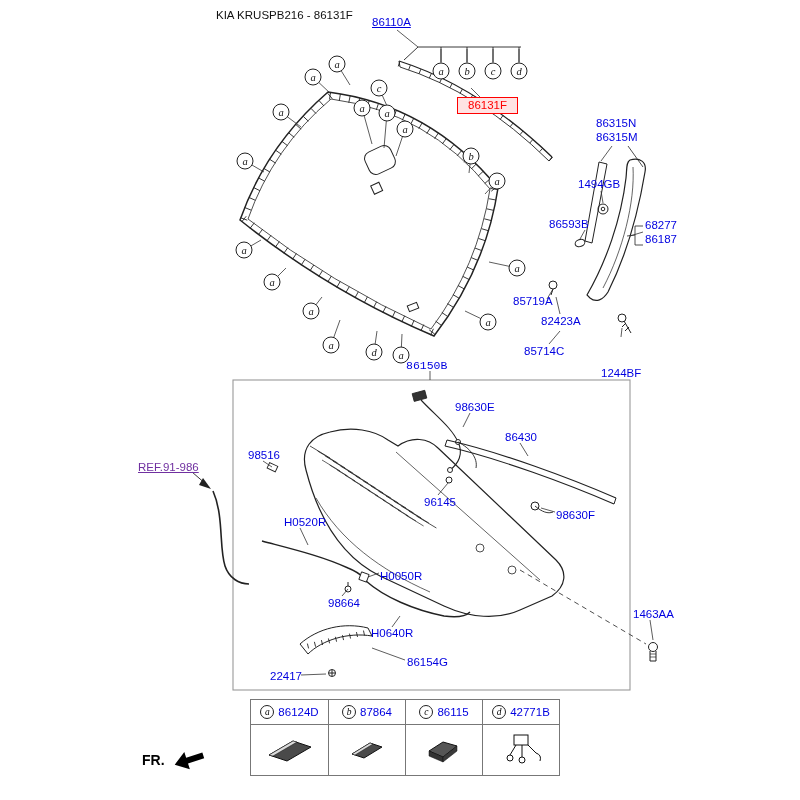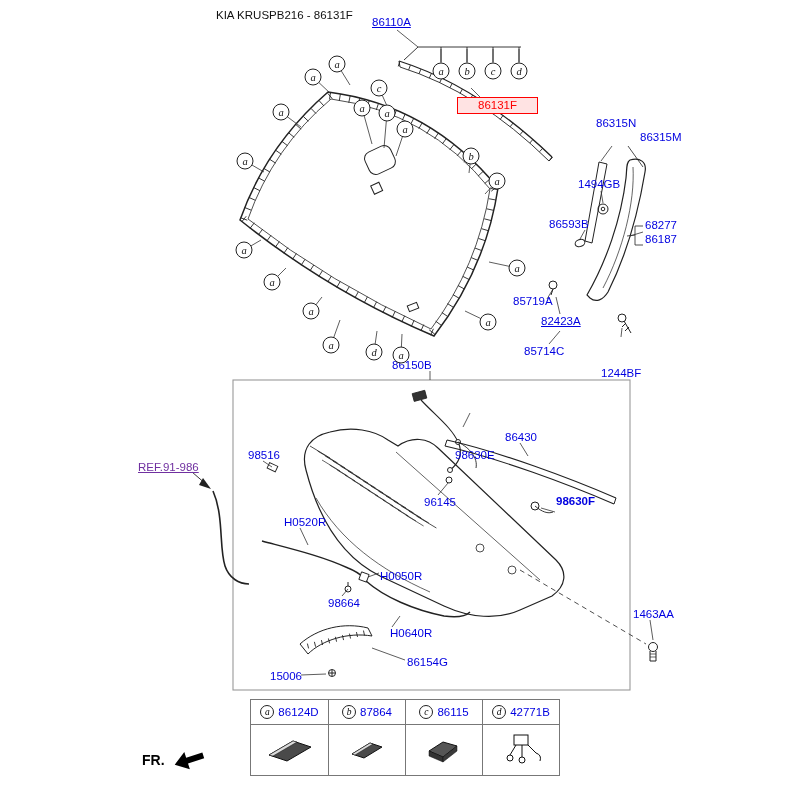--- a/index.html
+++ b/index.html
@@ -2,21 +2,21 @@
 <html style="--part: #0000e0; --hl: #ff0000; --hlbg: #ffe3e3; --ref: #7030a0;"><head>
 <meta charset="utf-8">
 <style>
   html,body{margin:0;padding:0;background:#fff}
   .stage{position:relative;width:800px;height:800px;background:#fff;overflow:hidden;
          font-family:"Liberation Sans",sans-serif;}
   #art{position:absolute;left:0;top:0}
   .lbl{position:absolute;font-size:11.5px;line-height:1.15;white-space:nowrap}
   .lbl.part{color:var(--part,#0000ee)}
   .lbl.highlight{color:var(--hl,#ff0000);border:1px solid var(--hl,#ff0000);
-                 background:var(--hlbg,#ffe2e2);padding:1px 20px}
+                 background:var(--hlbg,#ffe2e2);padding:1px 10px}
   .lbl.ref{color:var(--ref,#7030a0);text-decoration:underline}
   .marker{position:absolute;width:17px;height:17px;border:1px solid #222;border-radius:50%;
           background:#fff;display:flex;align-items:center;justify-content:center;
           font:italic 10.5px "Liberation Serif",serif;color:#111;
           transform:translate(-50%,-50%);box-sizing:border-box}
   .title{position:absolute;left:216px;top:9px;font-size:11.5px;color:#111}
   .fr{position:absolute;left:142px;top:748px;display:flex;align-items:center;gap:7px;
       font-weight:bold;font-size:14px;color:#000}
   .legend{position:absolute;left:250px;top:699px;display:grid;
           grid-template-columns:repeat(4,77px);border:1px solid #777;background:#fff}
@@ -388,42 +388,42 @@
           <circle cx="32" cy="31" r="3" fill="none" stroke="#111"></circle>
           <path d="M46,24 q6,2 4,8" stroke="#111" fill="none"></path>
         </svg>
       </div>
     </div>
   </div>
 
 <div class="lbl part" style="left: 372px; top: 16px; text-decoration: underline;">86110A</div>
     <div class="lbl highlight" style="left: 457px; top: 97px;">86131F</div>
     <div class="lbl part" style="left: 596px; top: 117px;">86315N</div>
-    <div class="lbl part" style="left: 596px; top: 131px; margin-left: 44px;">86315M</div>
+    <div class="lbl part" style="left: 596px; top: 131px;">86315M</div>
     <div class="lbl part" style="left: 578px; top: 178px; text-align: right;">1494GB</div>
     <div class="lbl part" style="left: 549px; top: 218px;">86593B</div>
     <div class="lbl part" style="left: 645px; top: 219px;">68277</div>
     <div class="lbl part" style="left: 645px; top: 233px;">86187</div>
     <div class="lbl part" style="left: 513px; top: 295px;">85719A</div>
-    <div class="lbl part" style="left: 541px; top: 315px; text-decoration: underline;">82423A</div>
+    <div class="lbl part" style="left: 541px; top: 315px;">82423A</div>
     <div class="lbl part" style="left: 524px; top: 345px;">85714C</div>
     <div class="lbl part" style="left: 601px; top: 338px; margin-top: 29px;">1244BF</div>
-    <div class="lbl part" style="left: 392px; top: 359px;">86150B</div>
-    <div class="lbl part" style="left: 455px; top: 401px; margin-top: 48px;">98630E</div>
+    <div class="lbl part" style="left: 406px; top: 359px; font-family: Liberation Mono, monospace;">86150B</div>
+    <div class="lbl part" style="left: 455px; top: 401px;">98630E</div>
     <div class="lbl part" style="left: 505px; top: 431px;">86430</div>
     <div class="lbl part" style="left: 248px; top: 449px;">98516</div>
     <div class="lbl ref" style="left: 122px; top: 461px; padding-left: 16px;">REF.91-986</div>
     <div class="lbl part" style="left: 424px; top: 496px;">96145</div>
-    <div class="lbl part" style="left: 556px; top: 495px; font-weight: bold;">98630F</div>
+    <div class="lbl part" style="left: 556px; top: 509px;">98630F</div>
     <div class="lbl part" style="left: 284px; top: 516px;">H0520R</div>
     <div class="lbl part" style="left: 380px; top: 570px;">H0050R</div>
     <div class="lbl part" style="left: 328px; top: 597px;">98664</div>
-    <div class="lbl part" style="left: 371px; top: 627px; padding-left: 19px;">H0640R</div>
+    <div class="lbl part" style="left: 371px; top: 627px;">H0640R</div>
     <div class="lbl part" style="left: 407px; top: 656px;">86154G</div>
-    <div class="lbl part" style="left: 270px; top: 670px;">15006</div>
+    <div class="lbl part" style="left: 270px; top: 670px;">22417</div>
     <div class="lbl part" style="left: 633px; top: 608px;">1463AA</div>
     <div class="marker" style="left: 441px; top: 71px;">a</div>
     <div class="marker" style="left: 467px; top: 71px;">b</div>
     <div class="marker" style="left: 493px; top: 71px;">c</div>
     <div class="marker" style="left: 519px; top: 71px;">d</div>
     <div class="marker" style="left: 313px; top: 77px;">a</div>
     <div class="marker" style="left: 337px; top: 64px;">a</div>
     <div class="marker" style="left: 379px; top: 88px;">c</div>
     <div class="marker" style="left: 362px; top: 108px;">a</div>
     <div class="marker" style="left: 387px; top: 113px;">a</div>

